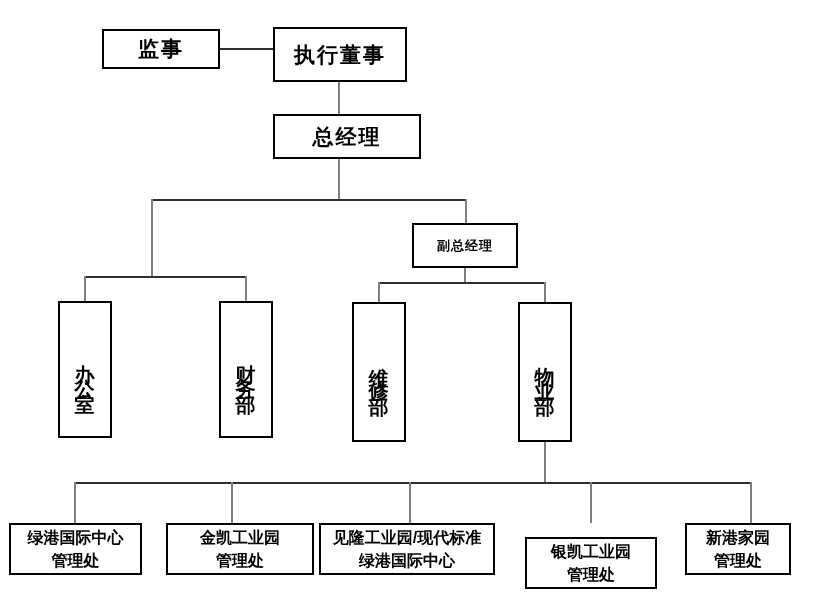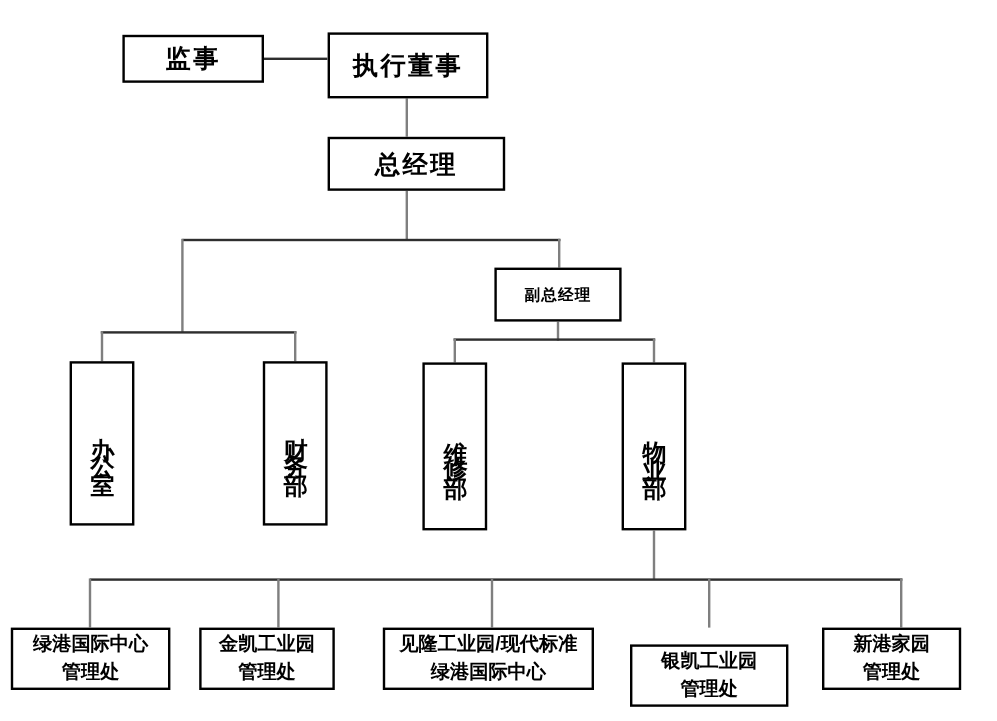--- a/index.html
+++ b/index.html
@@ -108,30 +108,30 @@
     <span>维修部</span>
   </div>
   <div class="node vertical" style="left:518px; top:302px; width:54px; height:140px;">
     <span>物业部</span>
   </div>
 
   <div class="node leaf" style="left:9px; top:523px; width:133px; height:52px;">
     <span>绿港国际中心</span>
     <span>管理处</span>
   </div>
-  <div class="node leaf" style="left:166px; top:523px; width:113px; height:52px;justify-content:center;">
+  <div class="node leaf" style="left:166px; top:523px; width:148px; height:52px;justify-content:center;">
     <span>金凯工业园</span>
     <span>管理处</span>
   </div>
   <div class="node leaf" style="left:319px; top:523px; width:176px; height:52px;">
     <span>见隆工业园/现代标准</span>
     <span>绿港国际中心</span>
   </div>
   <div class="node leaf" style="left:525px; top:537px; width:132px; height:52px;">
     <span>银凯工业园</span>
     <span>管理处</span>
   </div>
-  <div class="node leaf" style="left:685px; top:523px; width:116px; height:52px;">
+  <div class="node leaf" style="left:685px; top:523px; width:106px; height:52px;">
     <span>新港家园</span>
     <span>管理处</span>
   </div>
 
 </div>
 
 </body></html>

